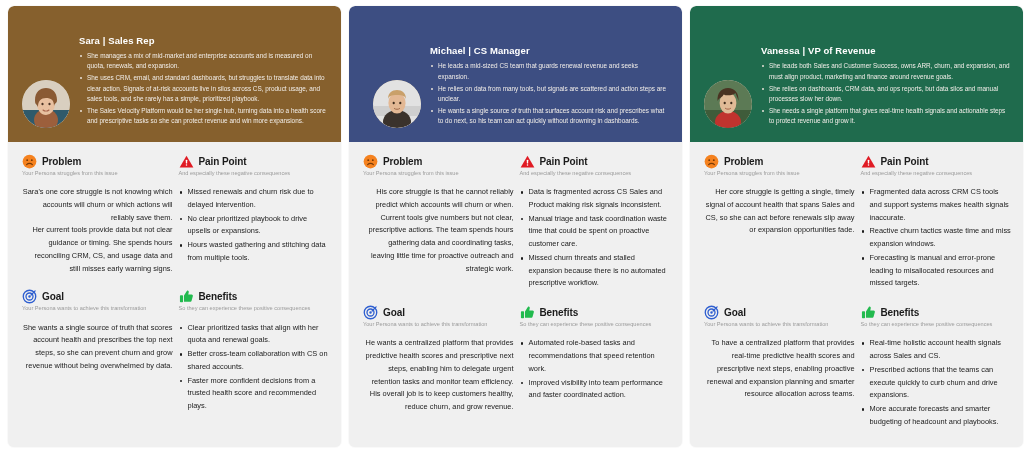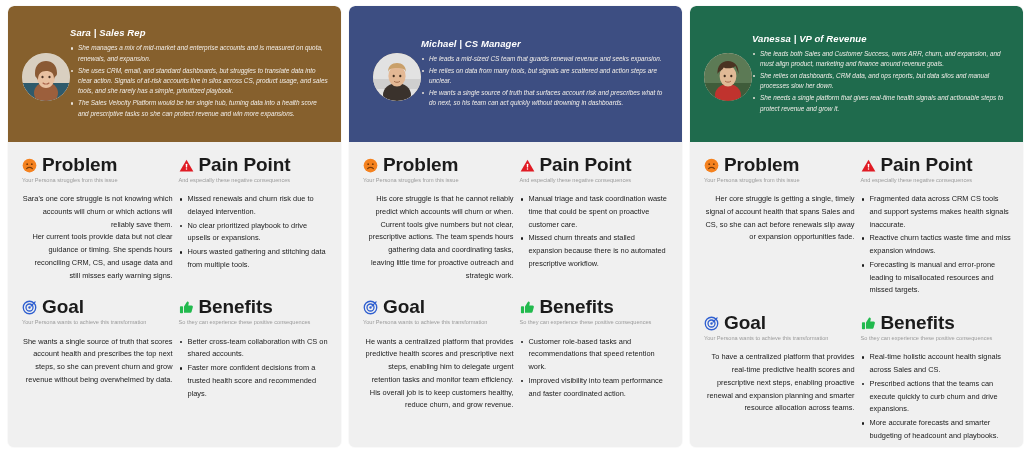--- a/index.html
+++ b/index.html
@@ -22,26 +22,25 @@
     flex-direction: column;
     border-radius: 6px;
     overflow: hidden;
     background: #f0f0f0;
     box-shadow: 0 0 0 1px rgba(0,0,0,0.025);
   }
 
   
   .card-header {
     display: flex;
-    align-items: center;
-    gap: 0;
+    align-items: flex-end;
+    gap: 9px;
     padding: 14px 12px 14px 14px;
     min-height: 136px;
     border-radius: 6px 6px 0 0;
-    font-style: italic;
   }
   .avatar {
     flex: 0 0 auto;
     width: 48px; height: 48px;
     border-radius: 50%;
     overflow: hidden;
     position: relative;
     margin-top: 6px;
     background: #cbbda8;
   }
@@ -87,21 +86,21 @@
   .quad { min-width: 0; }
   .quad-head {
     display: flex;
     align-items: center;
     gap: 5px;
     margin-bottom: 1px;
   }
   .quad-icon { flex: 0 0 auto; width: 15px; height: 15px; display:block; }
   .quad-icon svg { display:block; width:15px; height:15px; }
   .quad-title {
-    font-size: 19px;
+    font-size: 10px;
     font-weight: bold;
     color: #1b1b1b;
     letter-spacing: -0.1px;
   }
   .quad-sub {
     font-size: 5.6px;
     color: #9b9b9b;
     margin-bottom: 9px;
     line-height: 1.3;
   }
@@ -224,20 +223,21 @@
           <span class="quad-icon">
             <svg viewBox="0 0 24 24">
                 <rect x="1.5" y="10" width="5" height="11" rx="1.2" fill="#22ba4e"></rect>
                 <path d="M8 10.5 13 2.4c1.9-.3 3 .9 2.6 2.9l-.8 3.6h5.3c1.5 0 2.4 1.2 2 2.7l-2 7.1c-.3 1.1-1.1 1.8-2.2 1.8H8z" fill="#22ba4e"></path>
               </svg>
           </span>
           <span class="quad-title">Benefits</span>
         </div>
         <div class="quad-sub">So they can experience these positive consequences</div>
         <ul class="quad-list">
+          <li>Clear prioritized tasks that align with her quota and renewal goals.</li>
           <li>Better cross-team collaboration with CS on shared accounts.</li>
           <li>Faster more confident decisions from a trusted health score and recommended plays.</li>
         </ul>
       </div>
 
     </div>
   </div>
 
   <div class="persona-card">
     <div class="card-header" id="hdr1" style="background: rgb(61, 78, 130); padding-left: 24px;">
@@ -293,20 +293,21 @@
             <svg viewBox="0 0 24 24">
                 <path d="M12 2.6 23 21.4H1z" fill="#e01b24"></path>
                 <rect x="10.9" y="9" width="2.2" height="6.2" rx="1" fill="#fff"></rect>
                 <circle cx="12" cy="17.7" r="1.25" fill="#fff"></circle>
               </svg>
           </span>
           <span class="quad-title">Pain Point</span>
         </div>
         <div class="quad-sub">And especially these negative consequences</div>
         <ul class="quad-list">
+          <li>Data is fragmented across CS Sales and Product making risk signals inconsistent.</li>
           <li>Manual triage and task coordination waste time that could be spent on proactive customer care.</li>
           <li>Missed churn threats and stalled expansion because there is no automated prescriptive workflow.</li>
         </ul>
       </div>
 
       <div class="quad">
         <div class="quad-head">
           <span class="quad-icon">
             <svg viewBox="0 0 24 24">
                 <circle cx="12" cy="12" r="10" fill="none" stroke="#2f5fd0" stroke-width="2.1"></circle>
@@ -326,21 +327,21 @@
           <span class="quad-icon">
             <svg viewBox="0 0 24 24">
                 <rect x="1.5" y="10" width="5" height="11" rx="1.2" fill="#22ba4e"></rect>
                 <path d="M8 10.5 13 2.4c1.9-.3 3 .9 2.6 2.9l-.8 3.6h5.3c1.5 0 2.4 1.2 2 2.7l-2 7.1c-.3 1.1-1.1 1.8-2.2 1.8H8z" fill="#22ba4e"></path>
               </svg>
           </span>
           <span class="quad-title">Benefits</span>
         </div>
         <div class="quad-sub">So they can experience these positive consequences</div>
         <ul class="quad-list">
-          <li>Customer role-based tasks and recommendations that speed retention work.</li>
+          <li>Automated role-based tasks and recommendations that speed retention work.</li>
           <li>Improved visibility into team performance and faster coordinated action.</li>
         </ul>
       </div>
 
     </div>
   </div>
 
   <div class="persona-card">
     <div class="card-header" id="hdr2" style="background: rgb(31, 107, 77);">
       <div class="avatar">

